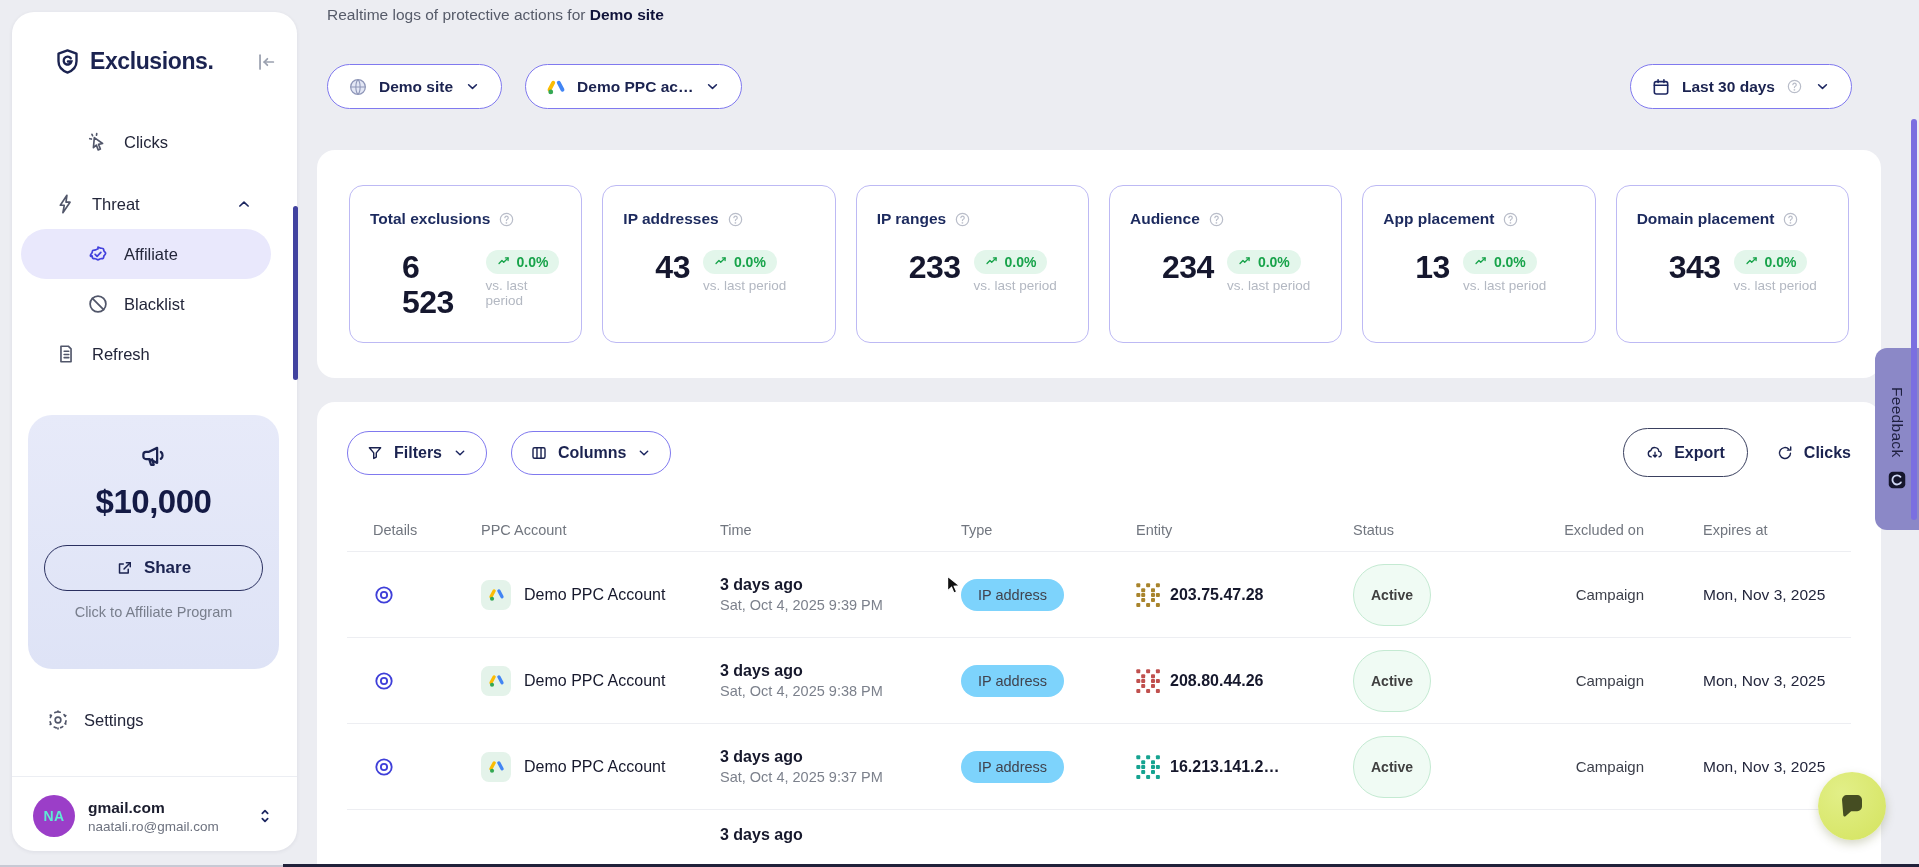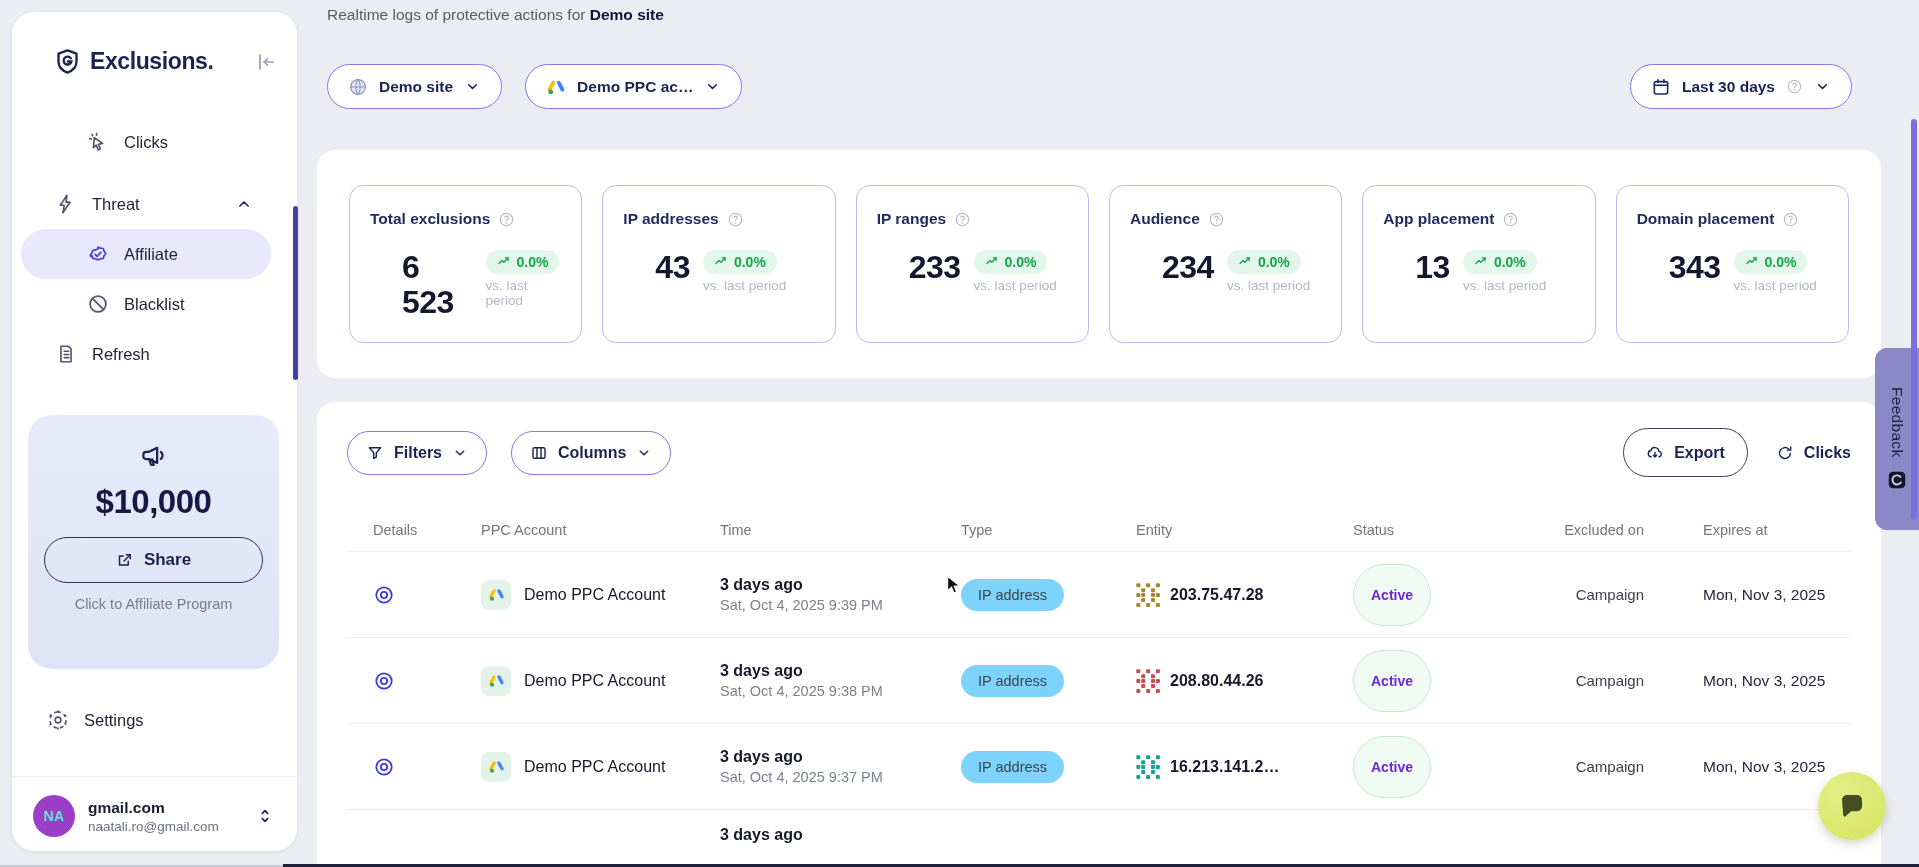--- a/index.html
+++ b/index.html
@@ -20,21 +20,21 @@
   .ni-parent { padding-left:43px; }
   .ni-child  { padding-left:75px; }
   .ni-clicks { margin-bottom:12px; }
   .ni-active { margin:0 26px 0 9px; padding-left:66px; background:#e9e8fc; border-radius:999px; }
   .ni-active .nico { color:#4341dd; }
   .nav-chevron { margin-left:auto; margin-right:44px; width:18px; height:18px; color:#1c2660; }
   .promo { margin:36px 18px 0 16px; height:254px; border-radius:24px; background:linear-gradient(180deg,#e7eaf9,#dee3f6); padding:26px 16px 0; text-align:center; color:#1b2350; }
   .promo .mega { width:30px; height:30px; margin:0 auto 10px; color:#1b2350; }
   .promo-line { font-size:15.5px; font-weight:600; line-height:1.35; padding:0 14px; }
   .promo-amount { font-size:33px; font-weight:800; letter-spacing:-.5px; margin-top:12px; color:#141a45; }
-  .share-btn { margin-top:16px; width:100%; height:46px; border:1.5px solid #2a3060; border-radius:999px; background:transparent; display:flex; align-items:center; justify-content:center; gap:10px; font-size:17px; font-weight:600; color:#1b2350; cursor:pointer; font-family:inherit; }
+  .share-btn { margin-top:24px; width:100%; height:46px; border:1.5px solid #2a3060; border-radius:999px; background:transparent; display:flex; align-items:center; justify-content:center; gap:10px; font-size:17px; font-weight:600; color:#1b2350; cursor:pointer; font-family:inherit; }
   .share-btn .sic { width:18px; height:18px; }
   .promo-foot { margin-top:13px; font-size:14.5px; color:#787e8c; }
   .ni-settings { margin-top:26px; padding-left:35px; }
   .sb-spacer { flex:1; }
   .user-box { border-top:1px solid #eceef3; margin:0 0 14px; padding:18px 22px 0 21px; display:flex; align-items:center; }
   .avatar { width:42px; height:42px; border-radius:50%; background:#9b3ec8; color:#5eead4; font-size:14px; font-weight:600; display:flex; align-items:center; justify-content:center; letter-spacing:.5px; }
   .user-meta { margin-left:13px; }
   .user-name { font-size:15.5px; font-weight:700; color:#1b1d2e; }
   .user-email { font-size:13.5px; color:#6d727f; margin-top:2px; }
   .user-caret { margin-left:auto; width:20px; height:20px; color:#1c2660; cursor:pointer; }
@@ -89,21 +89,21 @@
   .c-time { padding-left:12px; }
   .t-rel { font-size:16px; font-weight:700; color:#16182c; }
   .t-exact { font-size:14.5px; color:#7c818c; margin-top:3px; }
   .c-type { padding-left:13px; }
   .chip { display:inline-block; background:#7dd3fc; border-radius:999px; padding:8px 17px; font-size:14.5px; color:#40434e; }
   .c-entity { padding-left:18px; display:flex; align-items:center; gap:10px; }
   .identicon { width:24px; height:24px; display:block; }
   .ic-gold { color:#a8842c; } .ic-red { color:#c0504e; } .ic-teal { color:#15a390; }
   .ent { font-size:16px; font-weight:700; color:#16182c; }
   .c-status { padding-left:15px; }
-  .badge { display:inline-block; border:1px solid #c4ead2; background:#f0fbf4; color:#6d28d9; border-radius:999px; padding:22px 17px; font-size:14px; font-weight:600; }
+  .badge { display:inline-block; border:1px solid #c4ead2; background:#f0fbf4; color:#404040; border-radius:999px; padding:22px 17px; font-size:14px; font-weight:600; }
   .c-excluded { text-align:right; padding-right:26px; font-size:15px; color:#3c3f4a; }
   .c-expires { padding-left:33px; font-size:15.5px; color:#23263c; }
   .trow-partial { height:86px; align-items:start; }
   .trow-partial .c-time { padding-top:16px; }
 
   
   .main-scrollthumb { position:absolute; right:2px; top:119px; width:6px; height:401px; background:#7b6fe0; border-radius:3px; z-index:40; }
   .feedback-tab { position:absolute; right:0; top:348px; width:44px; height:182px; background:#8b88c7; border-radius:12px 0 0 12px; display:flex; flex-direction:column; align-items:center; justify-content:center; gap:12px; cursor:pointer; z-index:30; }
   .feedback-label { writing-mode:vertical-rl; font-size:15.5px; font-weight:500; color:#1f2040; letter-spacing:.3px; }
   .feedback-tab .fic { width:22px; height:22px; }

